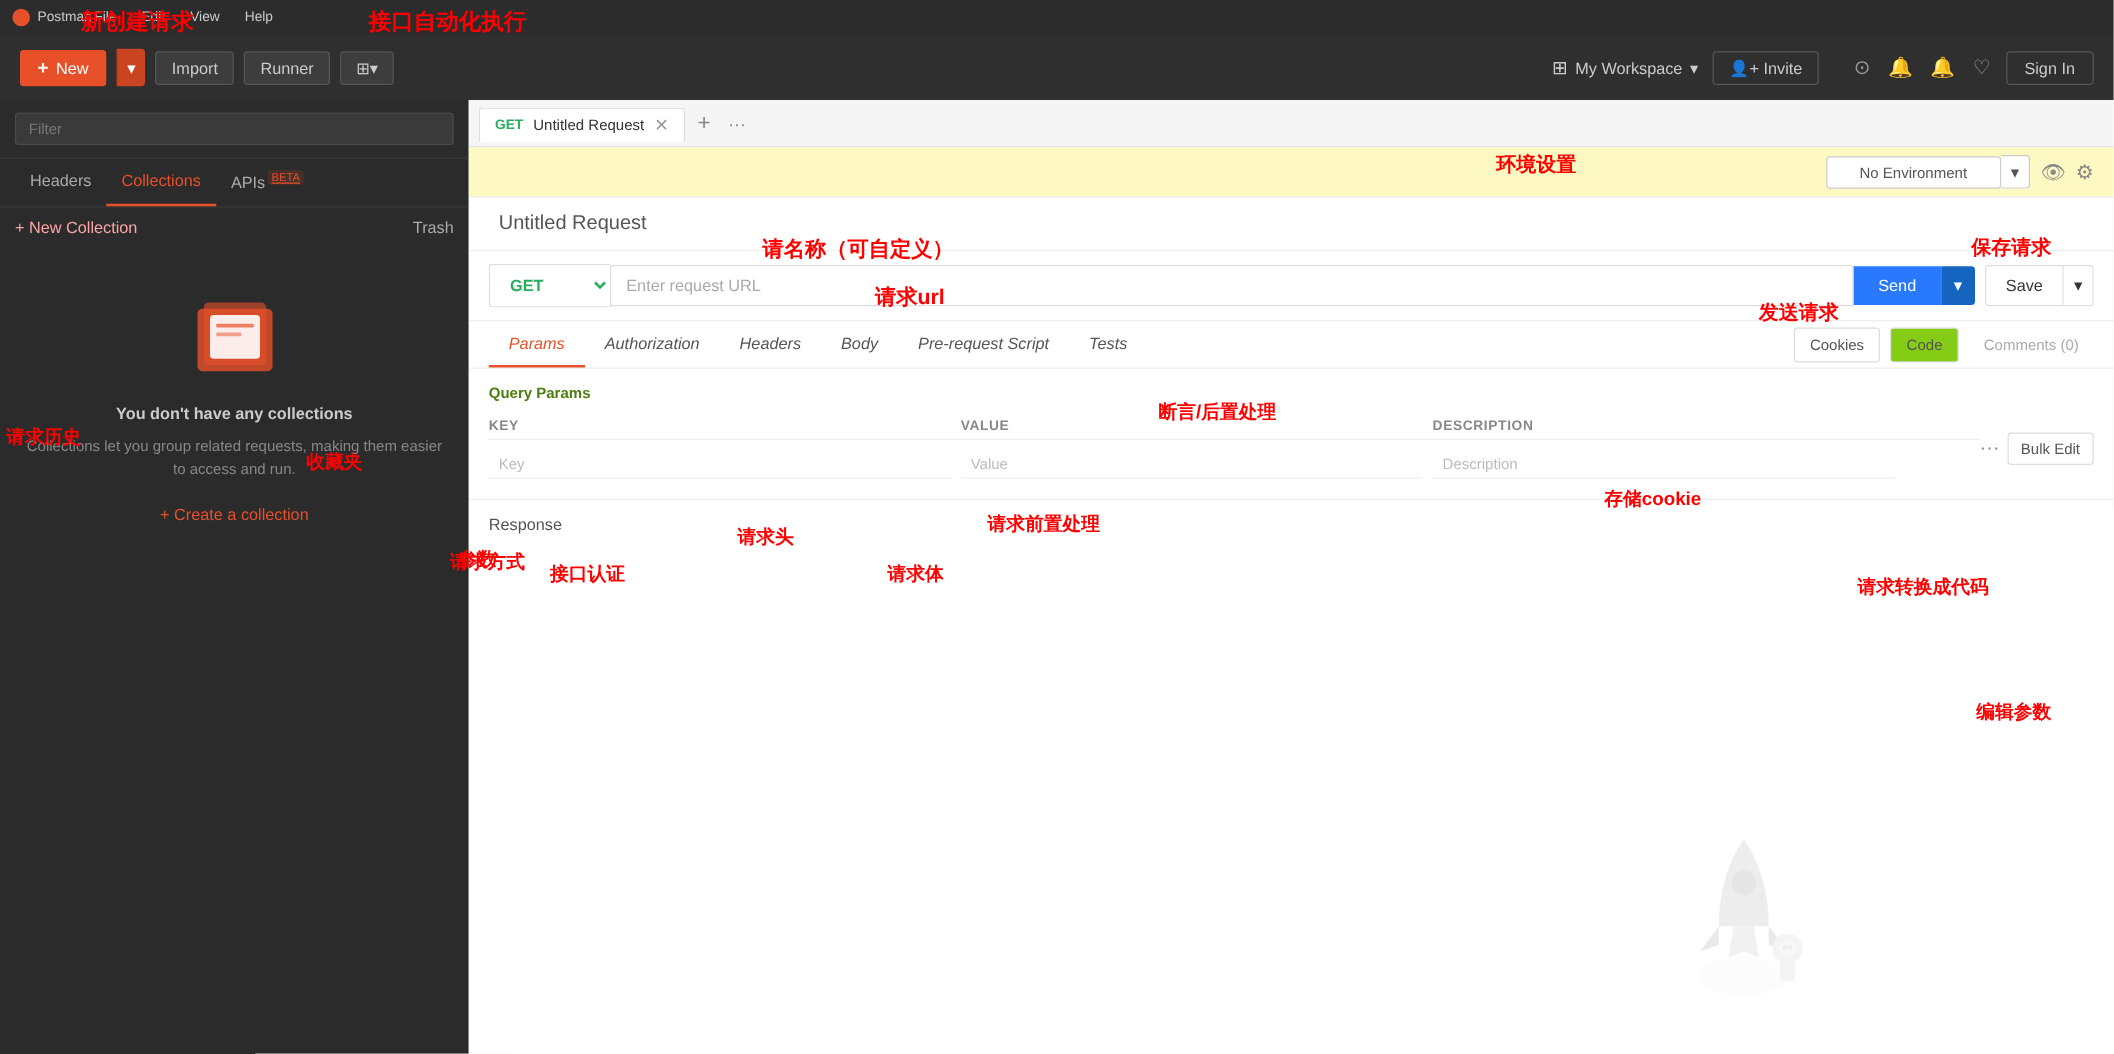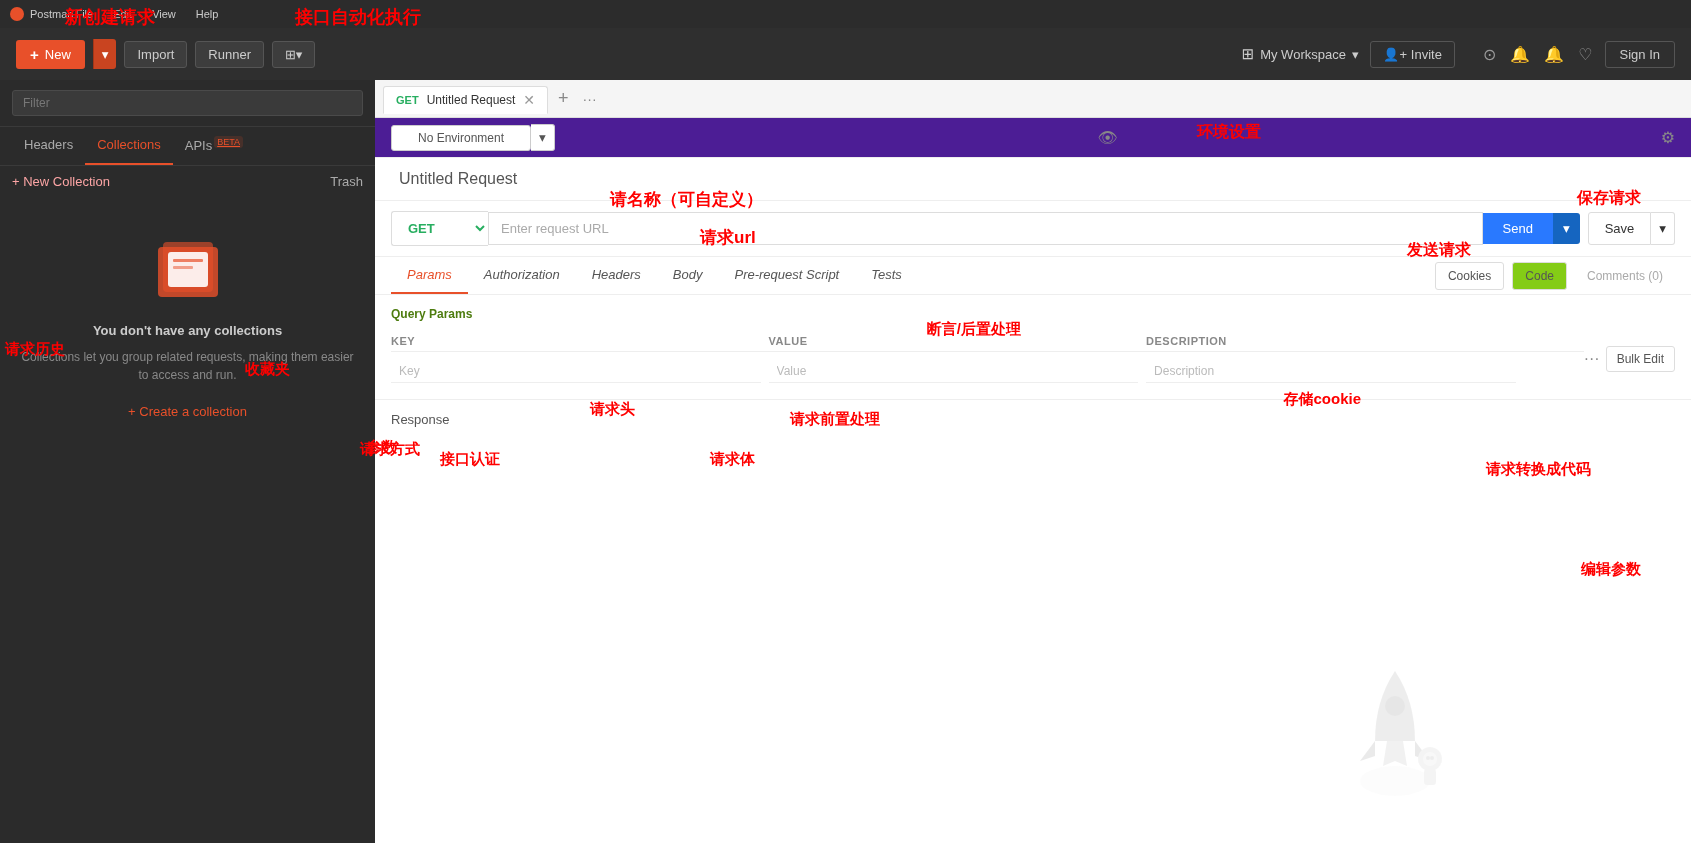--- a/index.html
+++ b/index.html
@@ -251,24 +251,24 @@
     }
     .get-badge { color: #27ae60; font-weight: bold; font-size: 11px; }
     .tab-close { color: #999; font-size: 14px; cursor: pointer; }
     .tab-add { background: transparent; border: none; color: #888; cursor: pointer; font-size: 18px; padding: 0 6px; }
     .tab-more { background: transparent; border: none; color: #888; cursor: pointer; font-size: 14px; padding: 0 4px; }
 
     
     .env-bar {
       display: flex;
       align-items: center;
-      justify-content: space-between;
+      justify-content: flex-end;
       padding: 6px 16px;
       gap: 8px;
-      background: #4c1d95;
+      background: #fef9c3;
       border-bottom: 1px solid #eee;
     }
     .env-select {
       background: white;
       border: 1px solid #ccc;
       border-radius: 3px;
       padding: 5px 12px;
       font-size: 12px;
       color: #555;
       cursor: pointer;
@@ -729,21 +729,21 @@
   <div class="ann" style="top:240px; right:220px; font-size:16px;">发送请求</div>
 
   <div class="ann" style="top:440px; left:360px; font-size:15px;">请求方式</div>
 
   <div class="ann" style="top:226px; left:700px; font-size:17px;">请求url</div>
 
   <div class="ann" style="top:438px; left:367px; font-size:15px;">参数</div>
 
   <div class="ann" style="top:450px; left:440px; font-size:15px;">接口认证</div>
 
-  <div class="ann" style="top:400px; left:590px; font-size:15px;">请求头</div>
+  <div class="ann" style="top:420px; left:590px; font-size:15px;">请求头</div>
 
   <div class="ann" style="top:450px; left:710px; font-size:15px;">请求体</div>
 
   <div class="ann" style="top:410px; left:790px; font-size:15px;">请求前置处理</div>
 
   <div class="ann" style="top:320px; right:670px; font-size:15px;">断言/后置处理</div>
 
   <div class="ann" style="top:390px; right:330px; font-size:15px;">存储cookie</div>
 
   <div class="ann" style="top:460px; right:100px; font-size:15px;">请求转换成代码</div>

